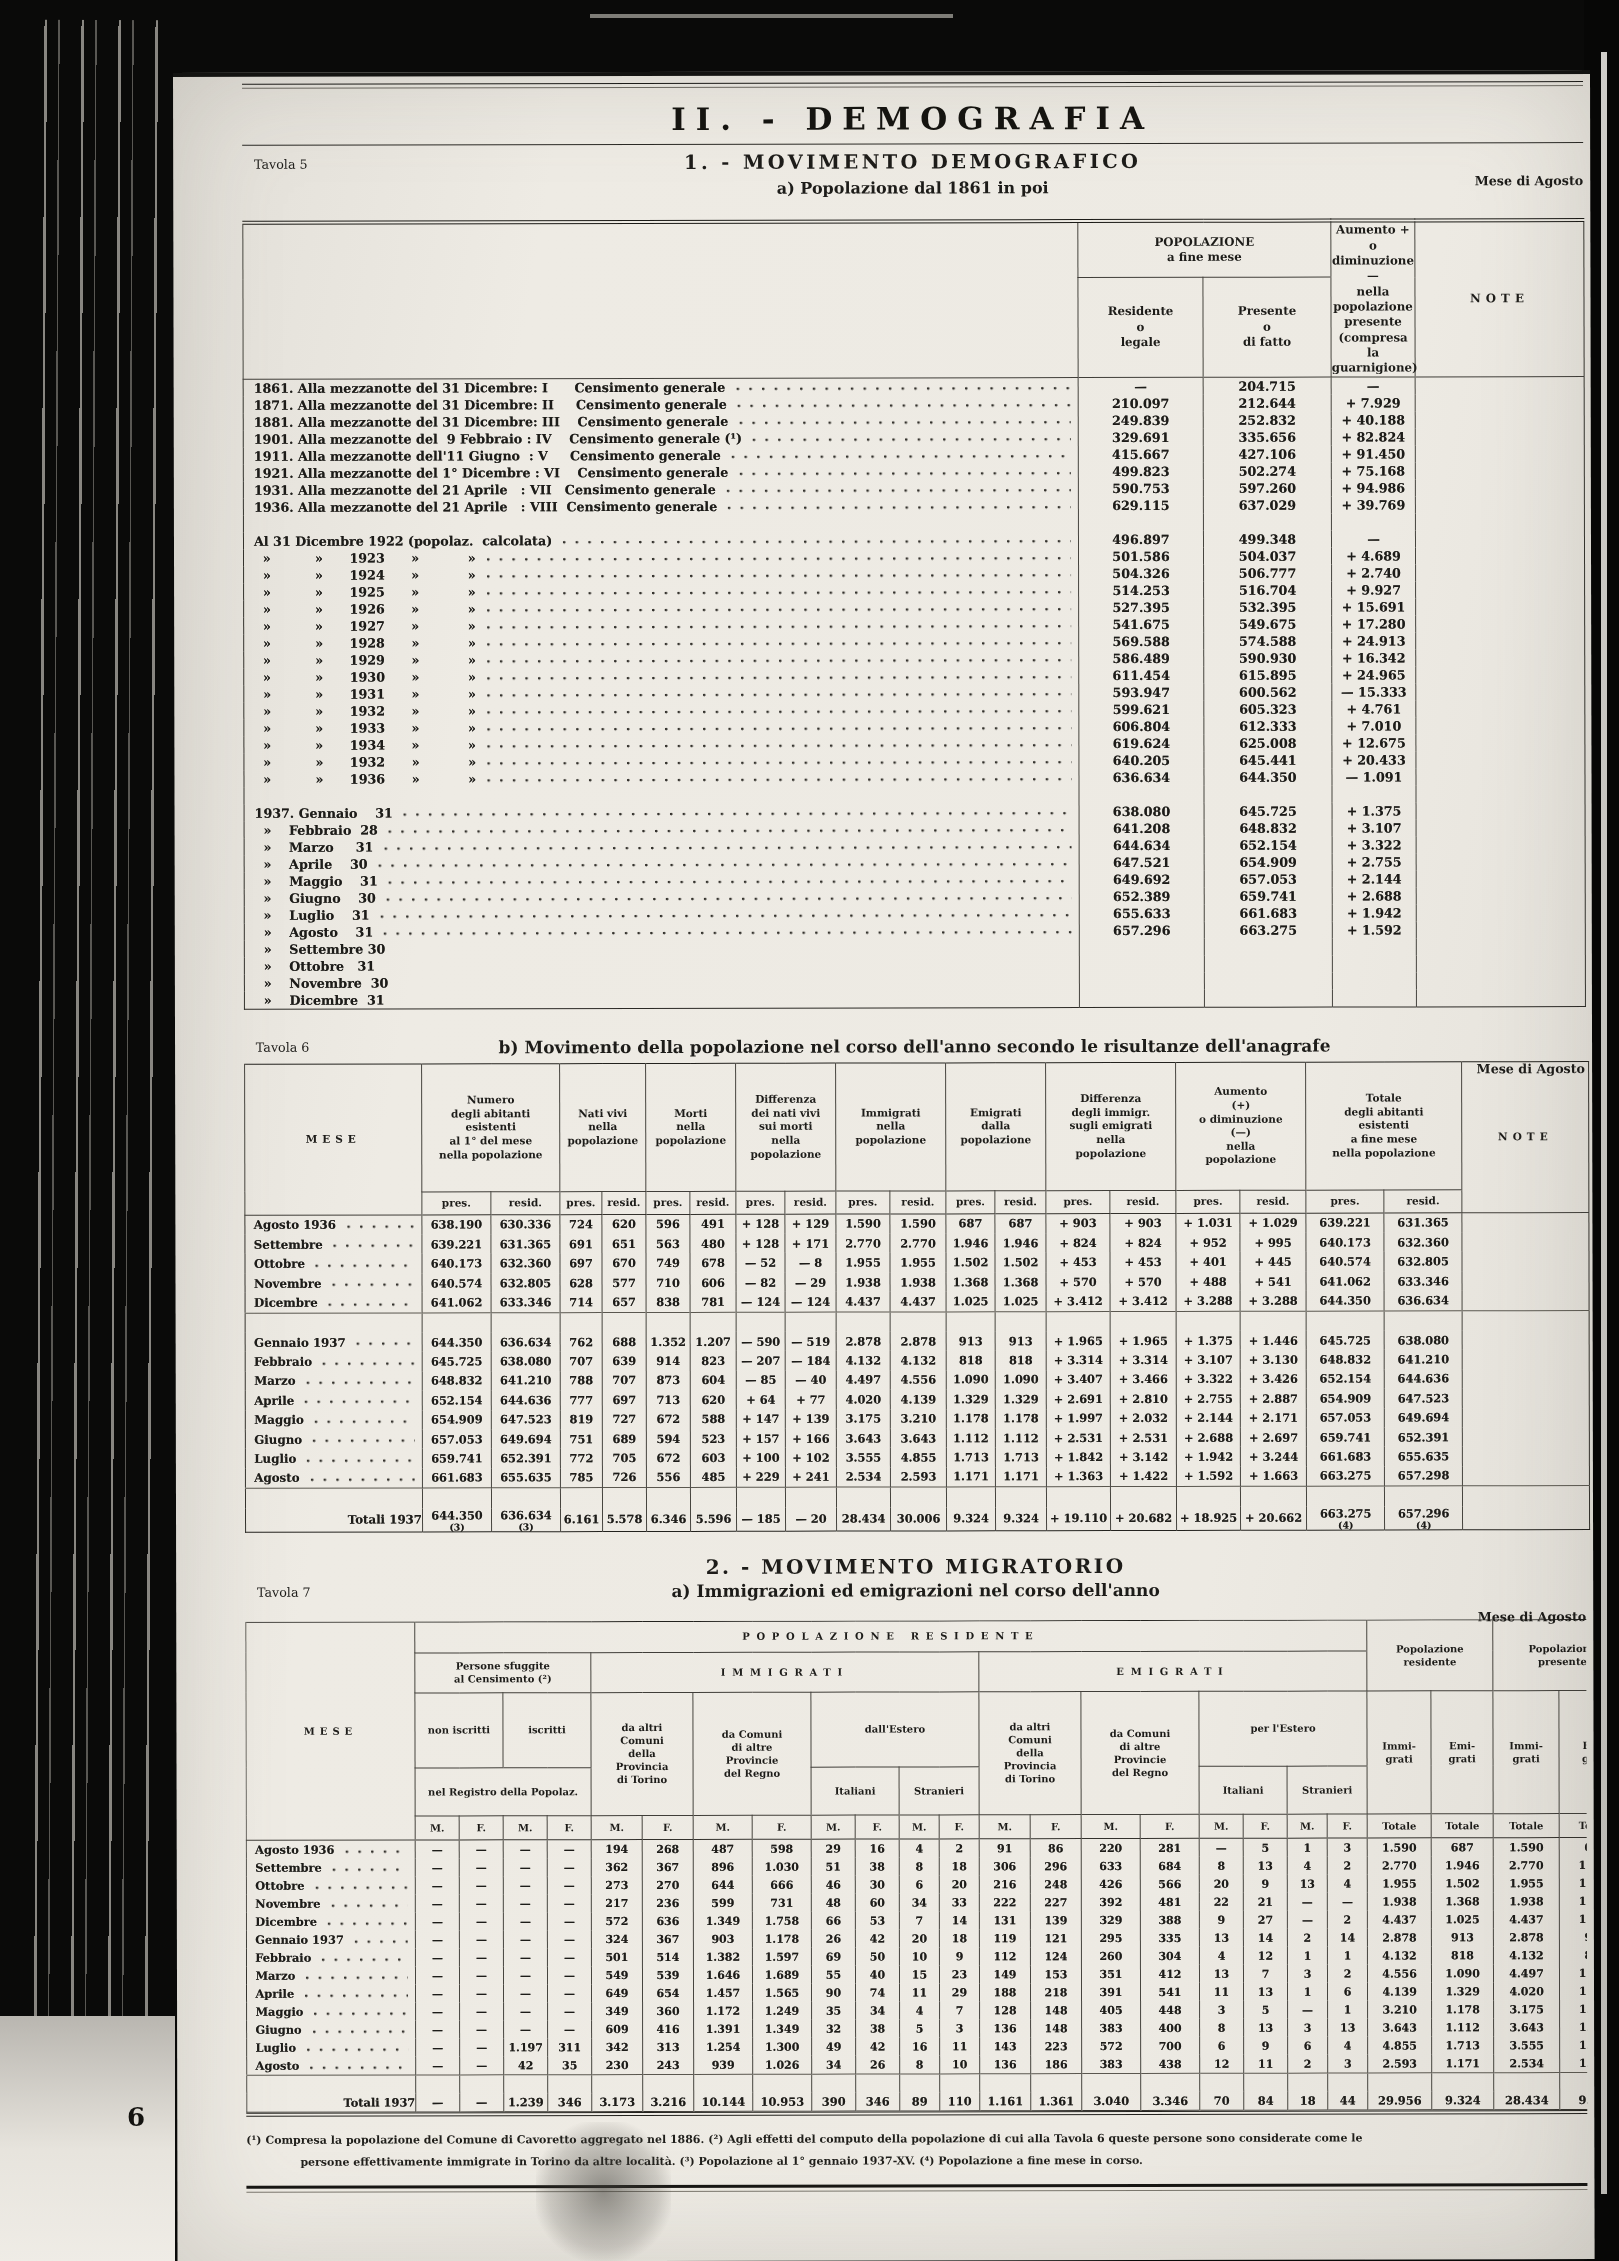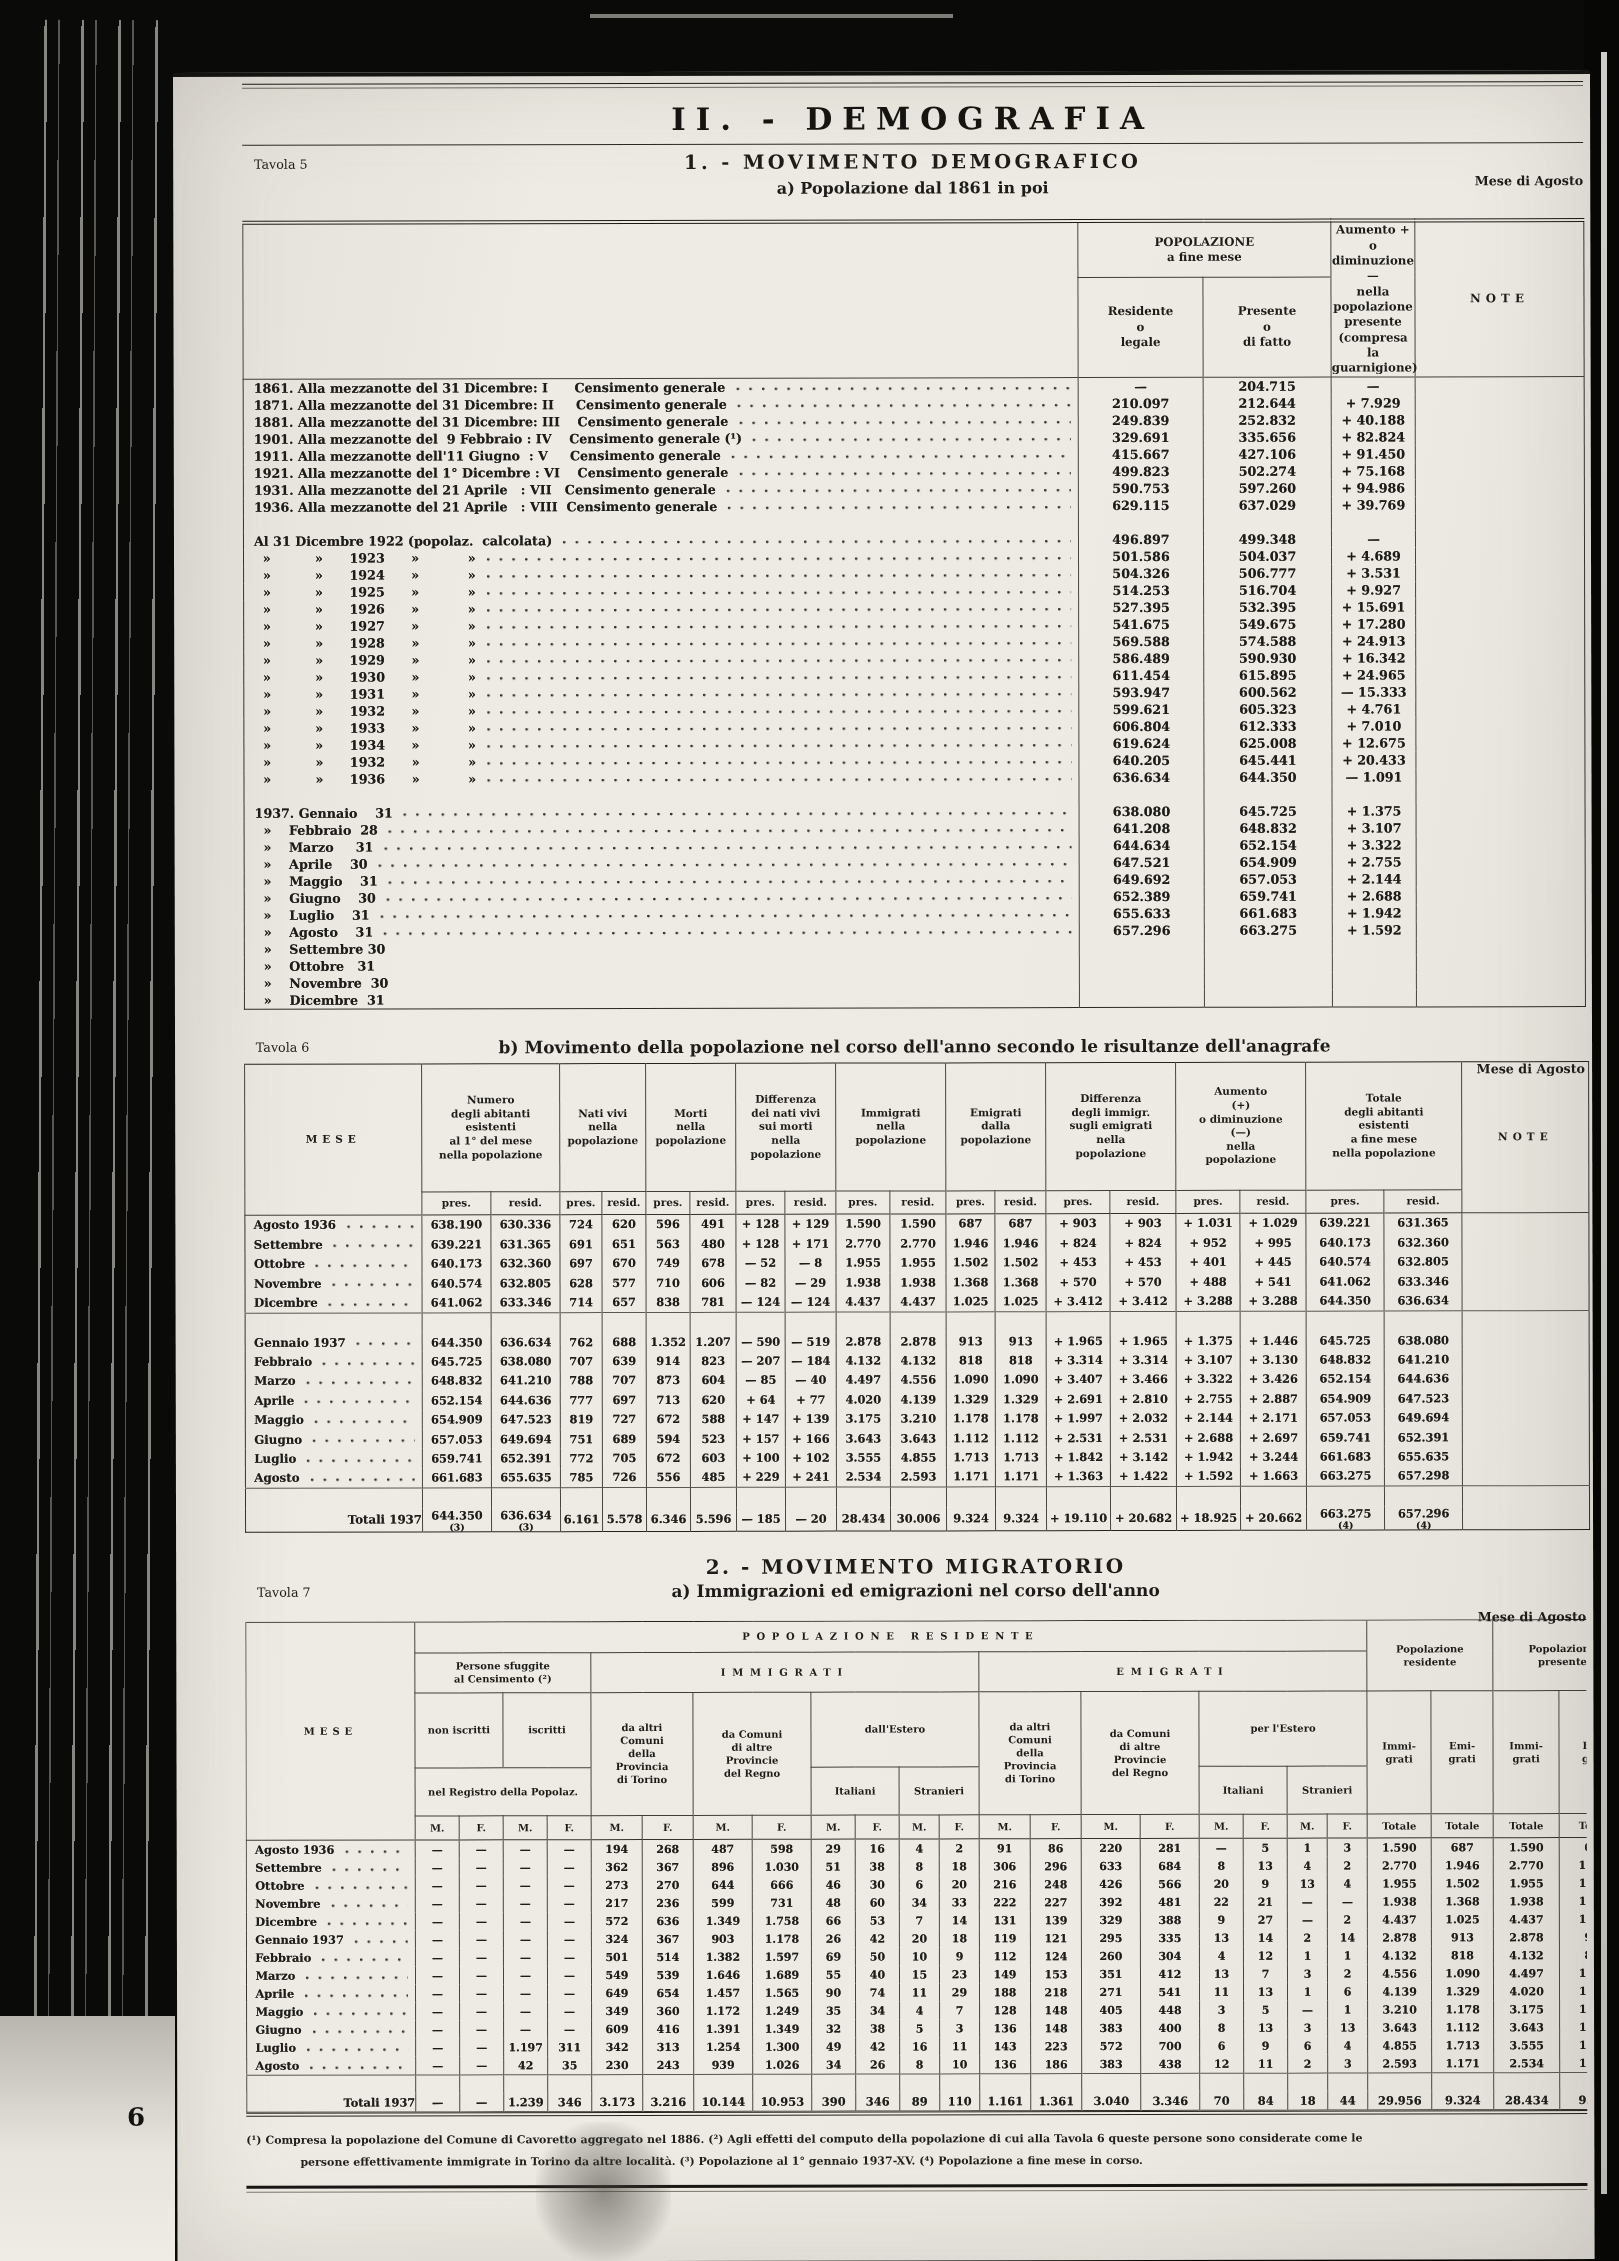--- a/index.html
+++ b/index.html
@@ -281,21 +281,21 @@
           </tr>
           <tr>
             <td class="stub">
               <div class="stubwrap">
                 <span class="lbl">  »          »      1924      »           »</span>
                 <span class="dots"></span>
               </div>
             </td>
             <td>504.326</td>
             <td>506.777</td>
-            <td>+  3.531</td>
+            <td>+  2.740</td>
             <td></td>
           </tr>
           <tr>
             <td class="stub">
               <div class="stubwrap">
                 <span class="lbl">  »          »      1925      »           »</span>
                 <span class="dots"></span>
               </div>
             </td>
             <td>514.253</td>
@@ -1515,21 +1515,21 @@
               <td>649</td>
               <td>654</td>
               <td>1.457</td>
               <td>1.565</td>
               <td>90</td>
               <td>74</td>
               <td>11</td>
               <td>29</td>
               <td>188</td>
               <td>218</td>
-              <td>271</td>
+              <td>391</td>
               <td>541</td>
               <td>11</td>
               <td>13</td>
               <td>1</td>
               <td>6</td>
               <td>4.139</td>
               <td>1.329</td>
               <td>4.020</td>
               <td>1.329</td>
             </tr>

